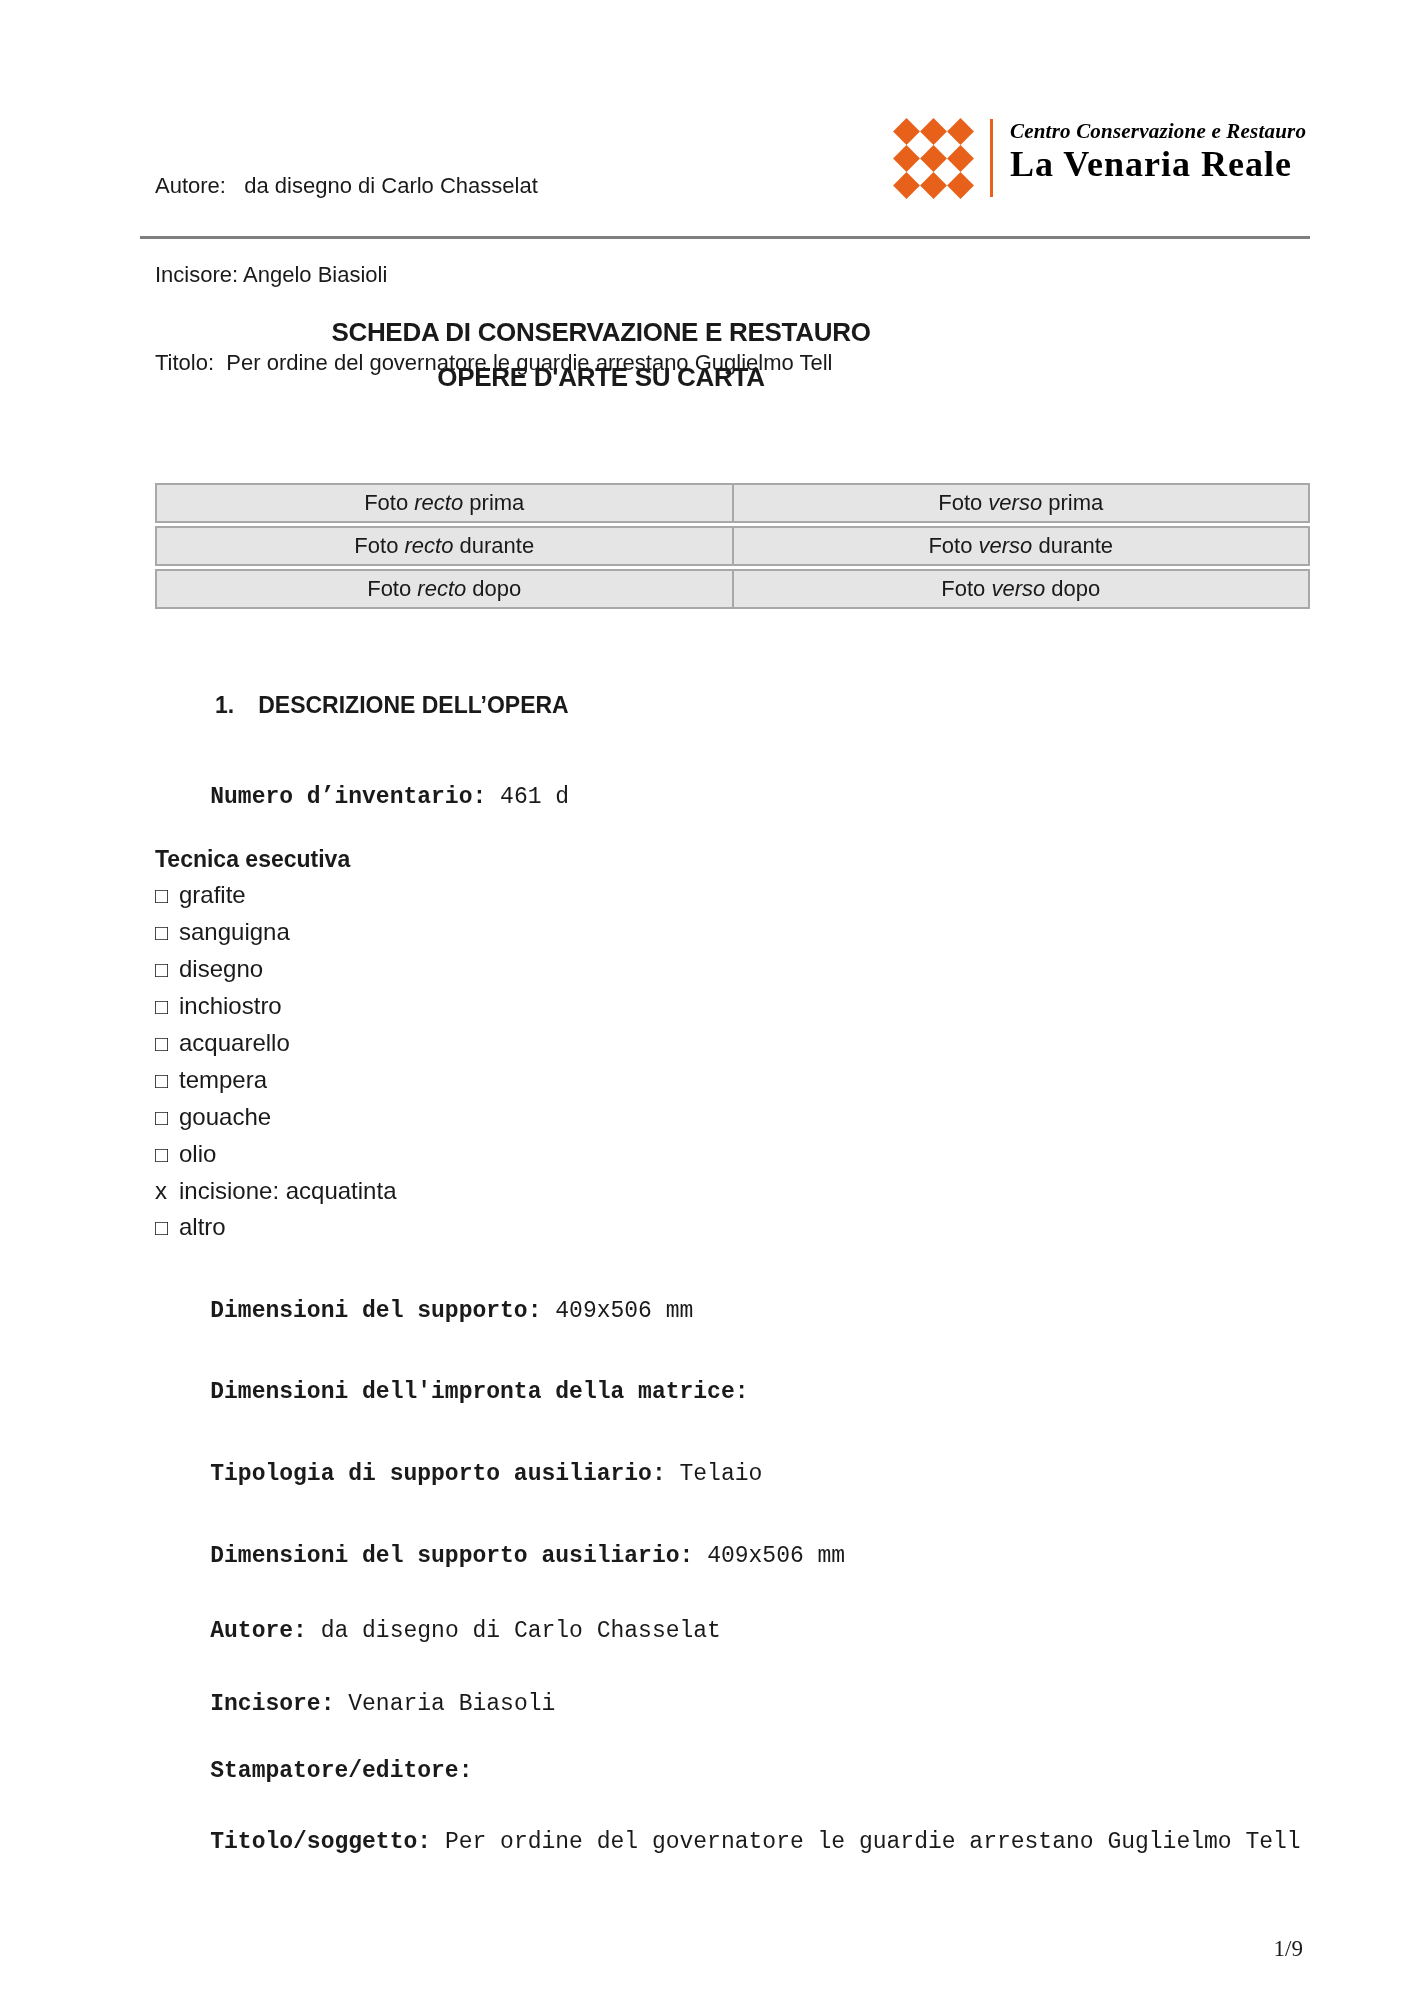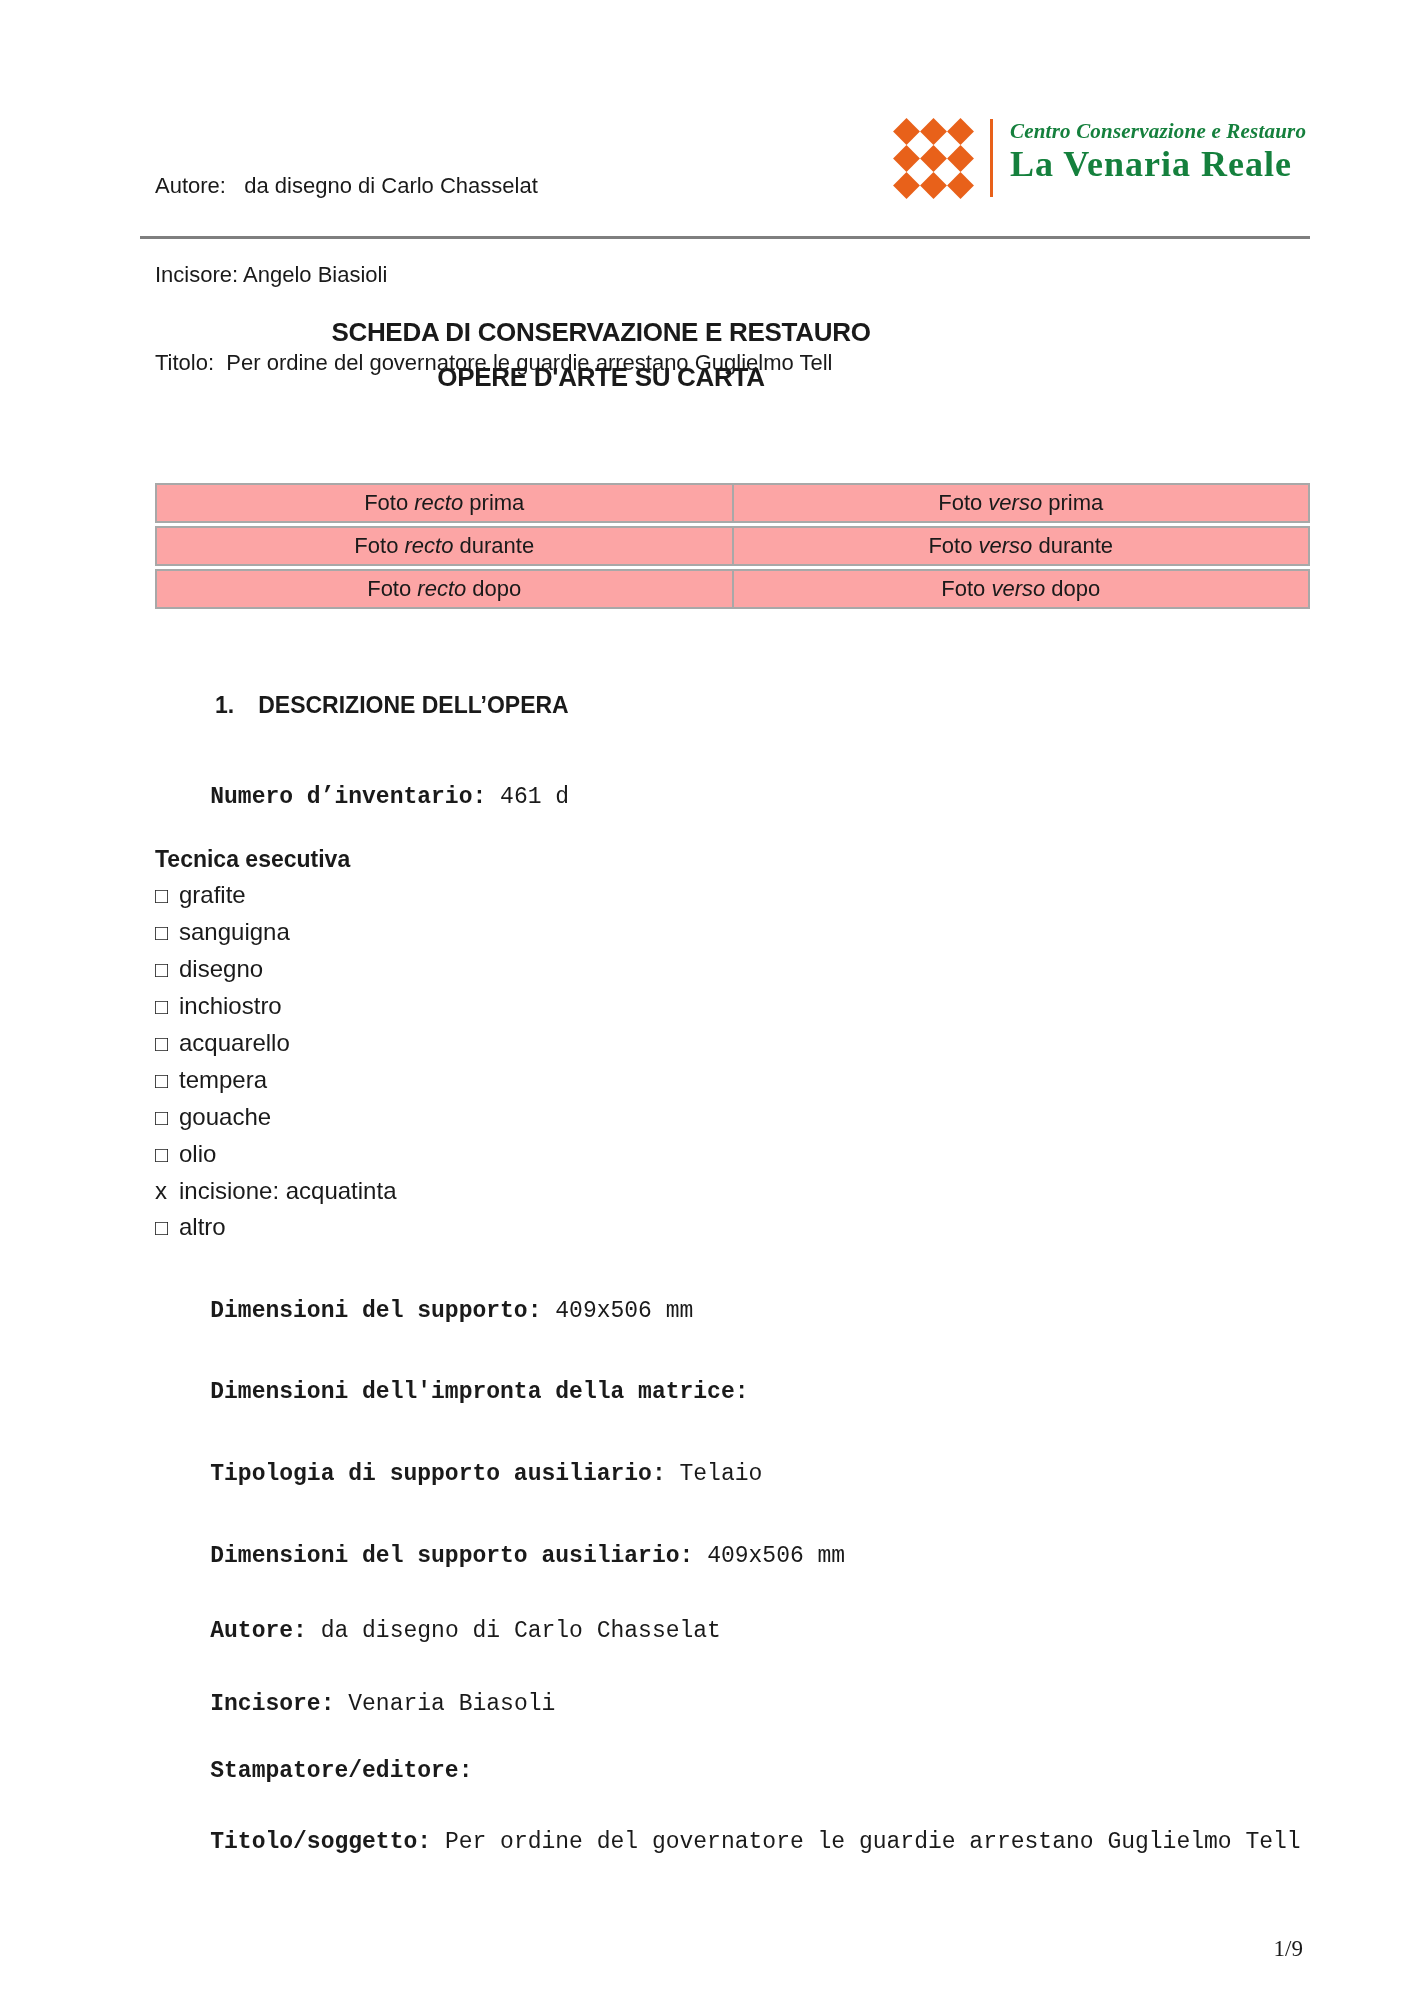--- a/index.html
+++ b/index.html
@@ -9,32 +9,32 @@
 
   
   .header-info{position:absolute;left:155px;top:112px;width:760px;
     font-size:22px;line-height:29.5px;white-space:pre-wrap;}
   .header-rule{position:absolute;left:140px;top:236px;width:1170px;height:3px;
     background:#7f7f7f;}
   .logo{position:absolute;left:893px;top:118px;display:flex;align-items:flex-start;}
   .diamond-grid{display:grid;grid-template-columns:repeat(3,27px);grid-auto-rows:27px;}
   .diamond-grid .d{width:19px;height:19px;background:#E8611A;transform:rotate(45deg);margin:auto;}
   .logo-sep{width:3px;height:78px;background:#E8611A;margin:1px 0 0 16px;}
-  .logo-text{margin-left:17px;color:#15803d;font-family:"Liberation Serif", serif;}
+  .logo-text{margin-left:17px;color:#000000;font-family:"Liberation Serif", serif;}
   .logo-line1{font-size:21px;font-style:italic;font-weight:bold;line-height:26px;letter-spacing:.2px;}
   .logo-line2{font-size:36px;font-weight:bold;line-height:40px;letter-spacing:1px;}
 
   
   .doc-title{position:absolute;left:0;top:310px;width:1202px;text-align:center;
     font-size:26px;font-weight:bold;line-height:45px;letter-spacing:-0.3px;}
 
   
   .photo-table{position:absolute;left:155px;top:483px;width:1155px;}
   .pt-row{display:flex;border:2px solid #a8a8a8;height:40px;margin-bottom:3px;
-    box-sizing:border-box;background:#fca5a5;}
+    box-sizing:border-box;background:#e5e5e5;}
   .pt-cell{flex:1;display:flex;align-items:center;justify-content:center;
     font-size:22px;white-space:pre;}
   .pt-cell + .pt-cell{border-left:2px solid #a8a8a8;}
   .pt-cell .em{font-style:italic;}
 
   
   .section-heading{position:absolute;left:215px;top:692px;font-size:23px;font-weight:bold;}
   .section-heading .sec-txt{margin-left:24px;}
 
   

